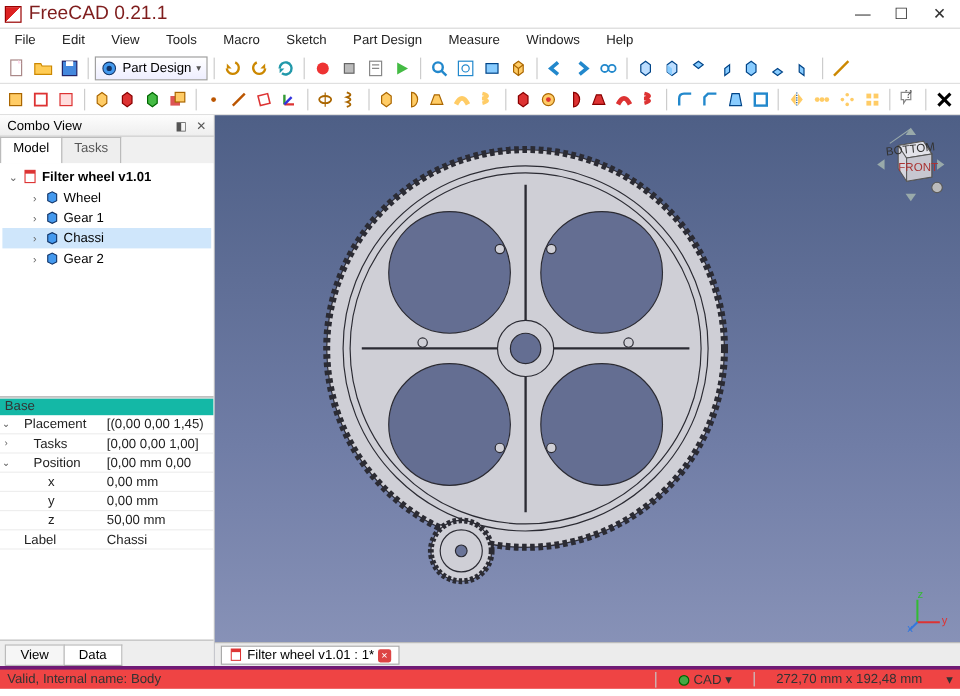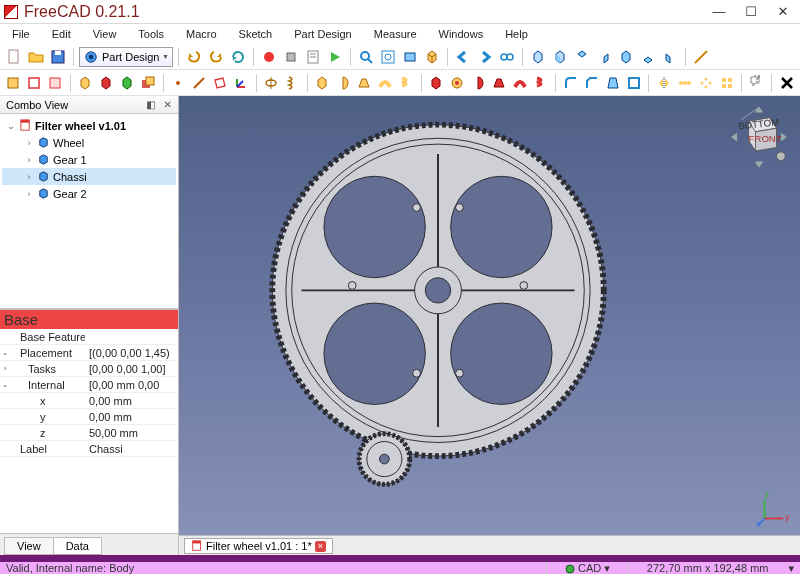--- a/index.html
+++ b/index.html
@@ -26,38 +26,38 @@
 .tab{padding:3px 10px;border:1px solid #bbb;border-bottom:none;background:#fff;margin-right:-1px}
 .tab.inactive{background:#eee;color:#555}
 .treeview{flex:0 0 195px;background:#fff;border-bottom:1px solid #c0c0c0;padding:3px 2px;overflow:hidden}
 .treerow{display:flex;align-items:center;height:17px;padding-left:4px;gap:3px}
 .treerow.sel{background:#cfe6fb}
 .chev{width:10px;font-size:9px;color:#666;text-align:center}
 .ticon{width:13px;height:13px}
 .propgrid{flex:1;background:#fff;display:flex;flex-direction:column;overflow:hidden;border-top:1px solid #c0c0c0}
 .phead{display:flex;background:#eee;border-bottom:1px solid #c0c0c0}
 .phead div{padding:3px 6px;border-right:1px solid #c0c0c0}
-.pcat{background:#ef4444;color:#333;padding:1px 4px;font-size:15px}
+.pcat{background:#14b8a6;color:#333;padding:1px 4px;font-size:11px}
 .prow{display:flex;border-bottom:1px solid #eee;height:16px;align-items:center}
 .prow .pk{width:75px;padding-left:10px;color:#222;white-space:nowrap;overflow:hidden}
 .prow .pv{flex:1;padding-left:4px;color:#222;white-space:nowrap;overflow:hidden}
 .prow .ind1{padding-left:18px}
 .prow .ind2{padding-left:30px}
 .prow .ch{width:10px;font-size:8px;color:#666;text-align:center;flex:none}
 .bottomtabs{height:22px;display:flex;align-items:flex-end;background:#eee;border-top:1px solid #c0c0c0;padding-left:4px}
 .btab{padding:2px 12px;border:1px solid #bbb;background:#f6f6f6;margin-right:-1px}
 .btab.active{background:#fff;border-bottom:1px solid #a3a3a3}
 .viewport{flex:1;position:relative;background:linear-gradient(#4e5f86 0%,#707da6 60%,#8a94b9 100%)}
 .navcube{position:absolute;top:6px;right:6px;width:70px;height:70px}
 .gearimg{position:absolute;top:14px;left:64px;width:390px;height:390px}
 .doc-tabs{position:absolute;left:0;bottom:0;height:20px;display:flex;align-items:center;background:#ececec;width:100%;border-top:1px solid #bbb;padding-left:5px;gap:4px}
 .doc-tab{padding:1px 6px;background:#fff;border:1px solid #aaa;display:flex;align-items:flex-end;gap:3px}
 .closex{width:11px;height:11px;background:#d44;color:#fff;font-size:9px;display:flex;align-items:center;justify-content:center;border-radius:2px}
 .axis{position:absolute;right:10px;bottom:28px;width:34px;height:34px}
-.statusbar{height:19px;border-top:7px solid #701a75;display:flex;padding:0 6px;font-size:11px;color:#333;background:#f0abfc}
+.statusbar{height:19px;border-top:3px solid #701a75;display:flex;align-items:center;padding:0 6px;font-size:11px;color:#333;background:#ef4444}
 .statusbar .fill{flex:1}
 .statusbar .seg{padding:0 18px;border-left:1px solid #c8c8c8}
 </style>
 </head>
 <body>
 
 <div class="titlebar">
   <div class="logo"></div>
   <div class="title">FreeCAD 0.21.1</div>
   <div class="winbtns">
@@ -435,20 +435,24 @@
 </div>
 
 <div class="main">
 
   <div class="sidebar">
     <div class="combotitle">
       <span>Combo View</span>
       <span class="spacer"></span>
       <span class="ctrlbtn">◧</span>
       <span class="ctrlbtn">✕</span>
+    </div>
+    <div class="tabs">
+      <div class="tab">Model</div>
+      <div class="tab inactive">Tasks</div>
     </div>
 
     <div class="treeview">
       <div class="treerow">
         <span class="chev">⌄</span>
         <svg class="ticon" viewBox="0 0 14 14">
             <rect x="2" y="1" width="9" height="11" fill="#fff" stroke="#d33"></rect>
             <rect x="2" y="1" width="9" height="3" fill="#d33"></rect>
           </svg>
         <b>Filter wheel v1.01</b>
@@ -480,37 +484,32 @@
             <path d="M3 4 L7 2 L11 4 L11 10 L7 12 L3 10 Z" fill="#49e" stroke="#136"></path>
           </svg>
         <span>Gear 2</span>
       </div>
     </div>
 
     <div class="propgrid">
       <div class="pcat">Base</div>
       <div id="prop-rows">
           <div class="prow">
-            <span class="ch"></span>
-            <div class="pk">Base Feature</div>
-            <div class="pv"></div>
-          </div>
-          <div class="prow">
             <span class="ch">⌄</span>
             <div class="pk">Placement</div>
             <div class="pv">[(0,00 0,00 1,45)</div>
           </div>
           <div class="prow">
             <span class="ch">›</span>
             <div class="pk ind1">Tasks</div>
             <div class="pv">[0,00 0,00 1,00]</div>
           </div>
           <div class="prow">
             <span class="ch">⌄</span>
-            <div class="pk ind1">Internal</div>
+            <div class="pk ind1">Position</div>
             <div class="pv">[0,00 mm  0,00</div>
           </div>
           <div class="prow">
             <span class="ch"></span>
             <div class="pk ind2">x</div>
             <div class="pv">0,00 mm</div>
           </div>
           <div class="prow">
             <span class="ch"></span>
             <div class="pk ind2">y</div>

